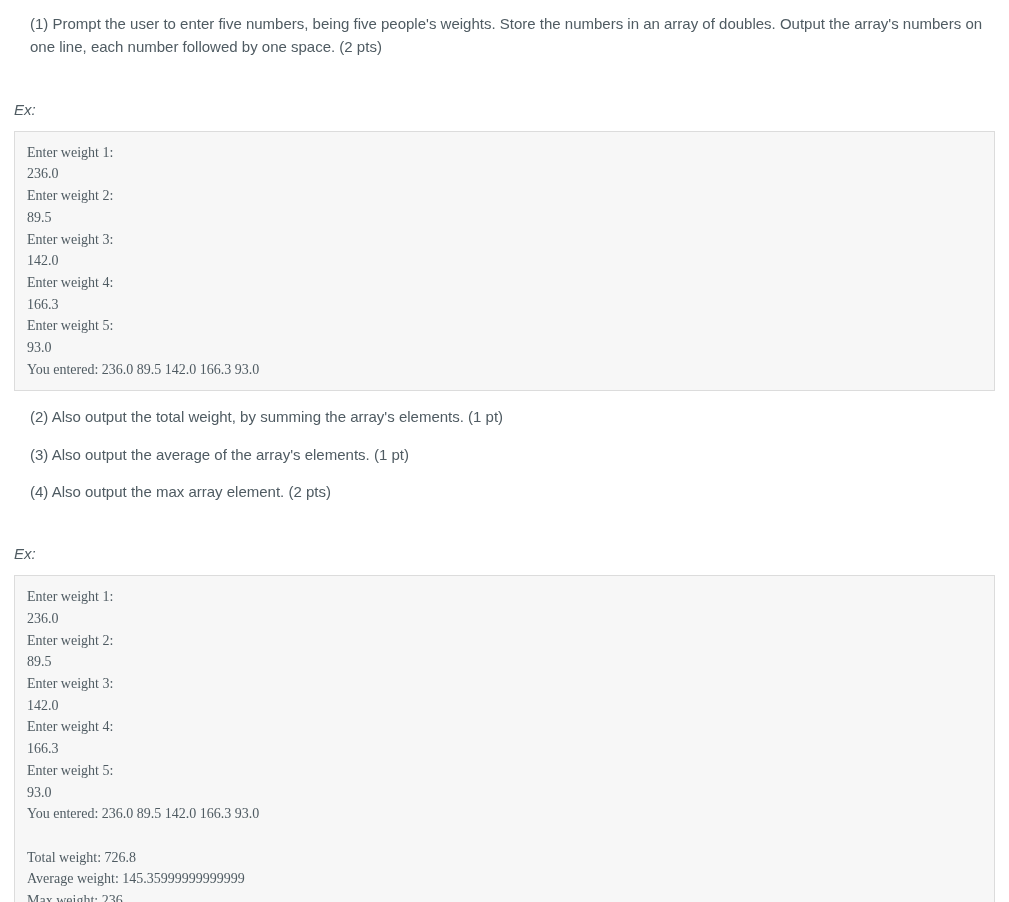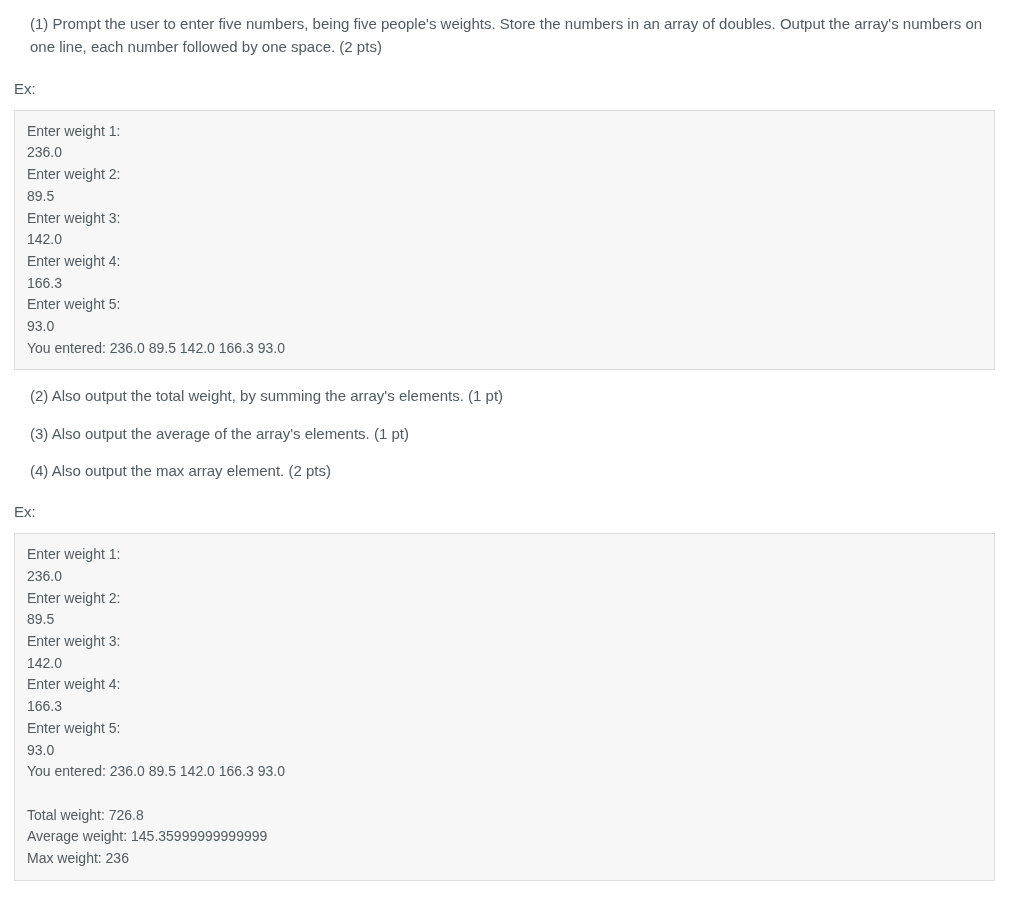--- a/index.html
+++ b/index.html
@@ -8,27 +8,28 @@
     font-family: "Helvetica Neue", Helvetica, Arial, sans-serif;
     font-size: 15px;
     color: #4f5b62;
     background: #ffffff;
     line-height: 1.55;
   }
   .para {
     margin: 0 0 14px 16px;
   }
   .ex-label {
-    margin: 18px 0 10px 0;
+    margin: 39px 0 10px 0;
+    font-style: italic;
   }
   pre.code-block {
     background: #f7f7f7;
     border: 1px solid #dcdcdc;
     padding: 10px 12px;
-    font-family: Liberation Sans, sans-serif;
+    font-family: Liberation Serif, serif;
     font-size: 14px;
     color: #4f5b62;
     white-space: pre;
     overflow-x: auto;
     margin: 0 0 14px 0;
   }
 </style>
 </head>
 <body>
 

